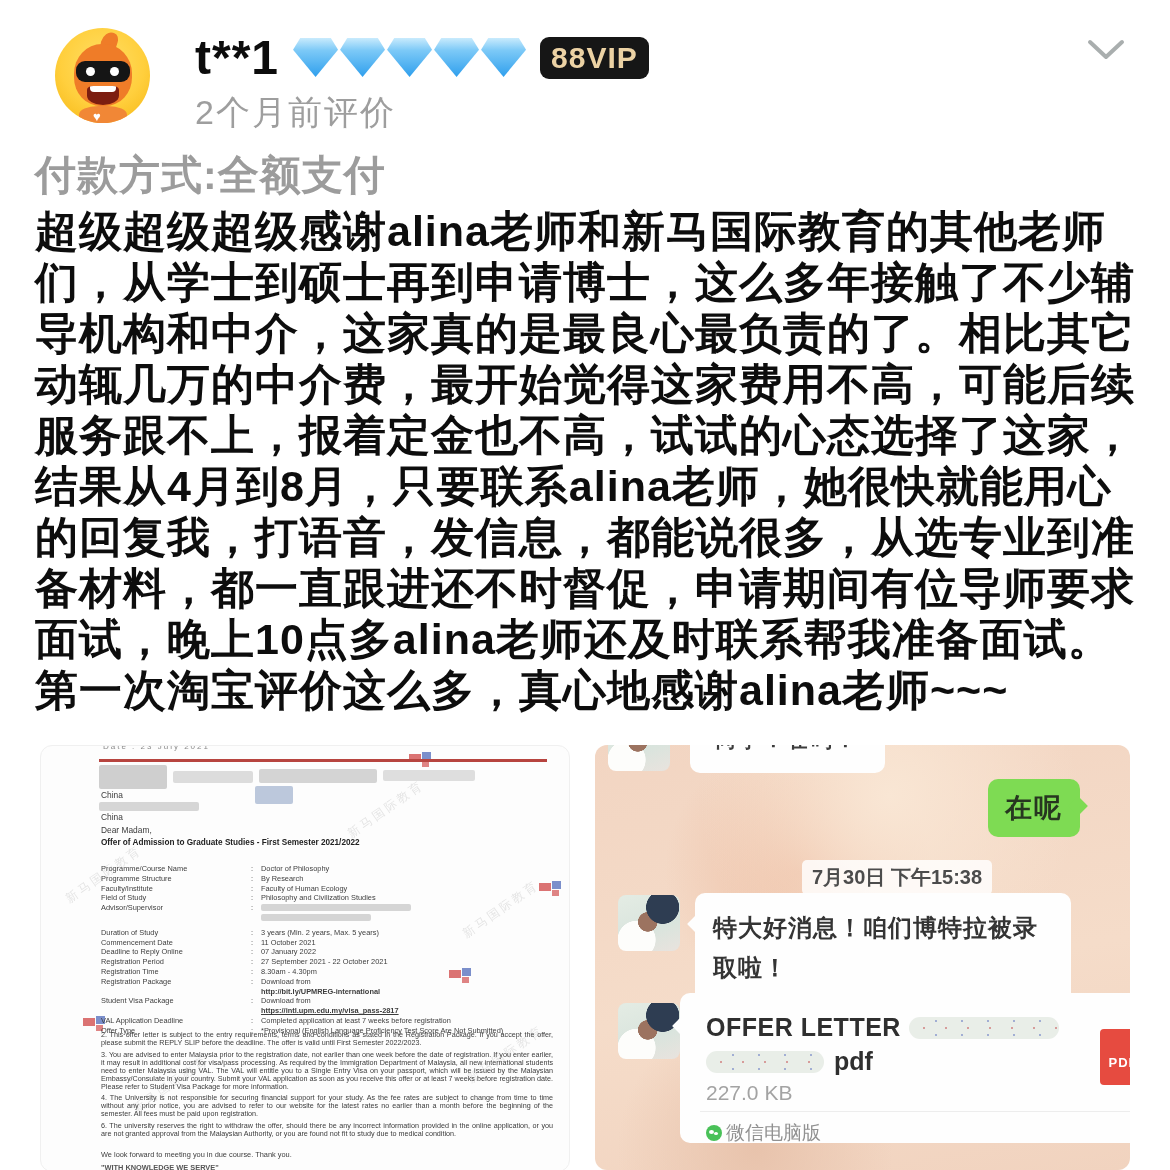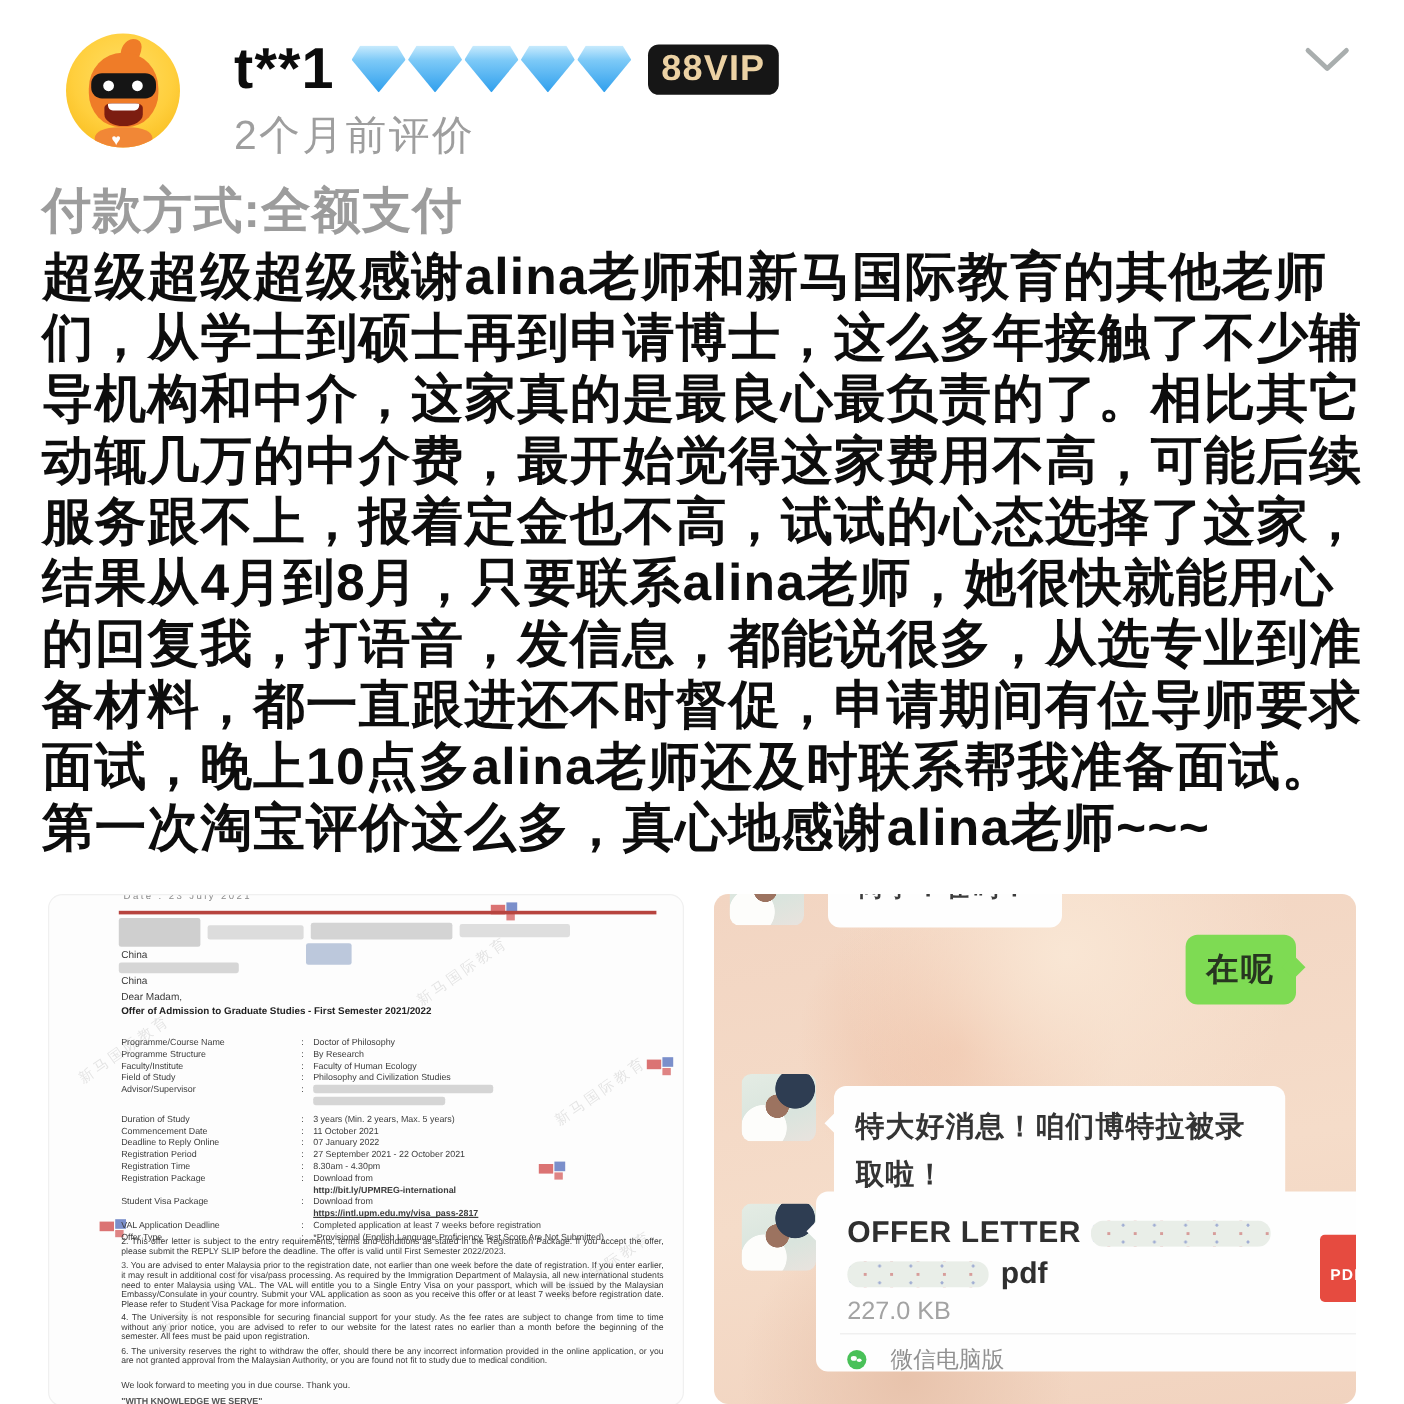--- a/index.html
+++ b/index.html
@@ -86,37 +86,37 @@
   .bubble.white{background:#fefefe;color:#343434;}
   .bubble.green{background:#7edb53;color:#273620;}
   .tail{position:absolute;width:14px;height:14px;transform:rotate(45deg);}
   .partial-bubble{left:95px;top:-26px;width:195px;height:54px;overflow:hidden;
                   display:flex;align-items:flex-start;justify-content:center;}
   .partial-bubble span{font-size:20px;font-weight:700;color:#3c3c3c;letter-spacing:4px;margin-top:8px;}
   .ts-chip{left:207px;top:115px;background:rgba(255,255,255,0.82);border-radius:5px;
            padding:4px 10px;font-size:20px;font-weight:600;color:#4c4c4c;}
   .green-bubble{left:393px;top:34px;padding:11px 17px;font-size:27px;letter-spacing:2px;}
   .green-bubble .tail{right:-5px;top:20px;background:#7edb53;}
-  .msg-bubble{left:100px;top:160px;width:376px;box-sizing:border-box;padding:15px 18px;
+  .msg-bubble{left:100px;top:148px;width:376px;box-sizing:border-box;padding:15px 18px;
               font-size:24px;line-height:40px;letter-spacing:1px;}
   .msg-bubble .tail{left:-5px;top:24px;background:#fefefe;}
   .file-card{left:85px;top:248px;width:482px;height:150px;background:#fefefe;border-radius:10px;}
   .file-card .tail{left:-5px;top:26px;background:#fefefe;}
   .fc-line1{position:absolute;left:26px;top:20px;display:flex;align-items:center;}
   .fc-title{font-size:25px;font-weight:bold;color:#2f2f2f;letter-spacing:0.5px;}
   .blur-chip{display:inline-block;height:22px;border-radius:11px;margin-left:8px;
              background:
                radial-gradient(circle,rgba(200,90,90,.55) 1.2px,transparent 1.3px) 4px 5px/22px 12px repeat,
                radial-gradient(circle,rgba(90,110,190,.5) 1.2px,transparent 1.3px) 14px 11px/26px 14px repeat,
                #e9eee8;}
   .fc-line2{position:absolute;left:26px;top:54px;display:flex;align-items:center;}
   .fc-ext{font-size:25px;font-weight:bold;color:#2f2f2f;margin-left:10px;}
   .fc-size{position:absolute;left:26px;top:88px;font-size:21px;color:#a3a3a3;}
   .fc-div{position:absolute;left:20px;right:20px;top:118px;height:1px;background:#ededed;}
-  .fc-src{position:absolute;left:26px;top:127px;display:flex;align-items:center;gap:20px;
+  .fc-src{position:absolute;left:26px;top:127px;display:flex;align-items:center;gap:4px;
           font-size:19px;color:#919191;}
   .wx-ico{width:16px;height:16px;border-radius:50%;background:#49c158;position:relative;}
   .wx-ico:after{content:"";position:absolute;left:3px;top:5px;width:5px;height:4px;background:#fff;border-radius:50%;}
   .wx-ico:before{content:"";position:absolute;left:8px;top:7px;width:4px;height:3px;background:#fff;border-radius:50%;}
   .pdf-ico{position:absolute;right:16px;top:36px;width:46px;height:56px;background:#e64b40;border-radius:4px;}
   .pdf-ico:before{content:"";position:absolute;right:0;top:0;border-style:solid;border-width:0 14px 14px 0;
                   border-color:transparent #fdfdfd transparent transparent;}
   .pdf-ico span{position:absolute;left:0;right:0;top:26px;text-align:center;color:#fff;
                 font-size:13px;font-weight:bold;letter-spacing:1px;}
 </style>
@@ -313,20 +313,21 @@
   <figure class="attach chat">
     <div class="chat-el avatar-sq" style="left:13px;top:-30px;height:56px;border-radius:8px;"></div>
     <div class="chat-el bubble white partial-bubble">
       <span>同学！在吗！</span>
     </div>
 
     <div class="chat-el bubble green green-bubble">
       <span>在呢</span><span class="tail"></span>
     </div>
 
+    <div class="chat-el ts-chip">7月30日 下午15:38</div>
 
     <div class="chat-el avatar-sq" style="left:23px;top:150px;"></div>
     <div class="chat-el bubble white msg-bubble">
       <span>特大好消息！咱们博特拉被录取啦！</span><span class="tail"></span>
     </div>
 
     <div class="chat-el avatar-sq" style="left:23px;top:258px;"></div>
     <div class="chat-el file-card">
       <span class="tail"></span>
       <div class="fc-line1">

